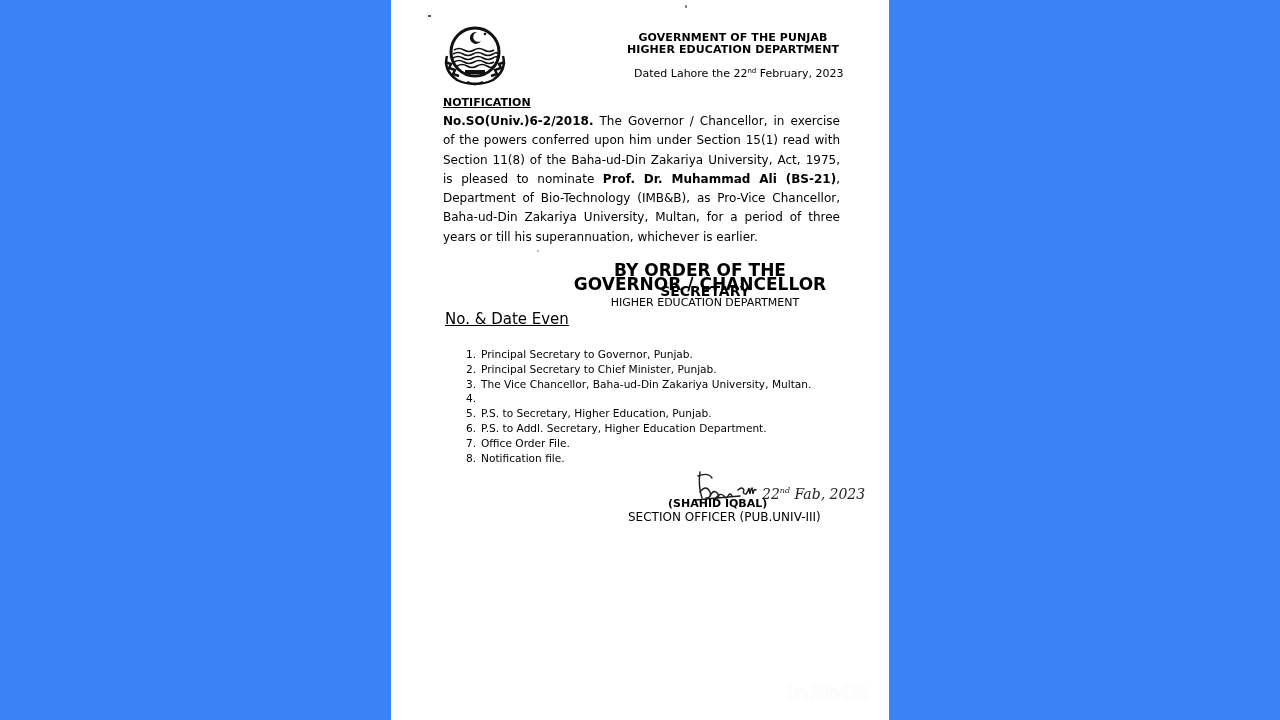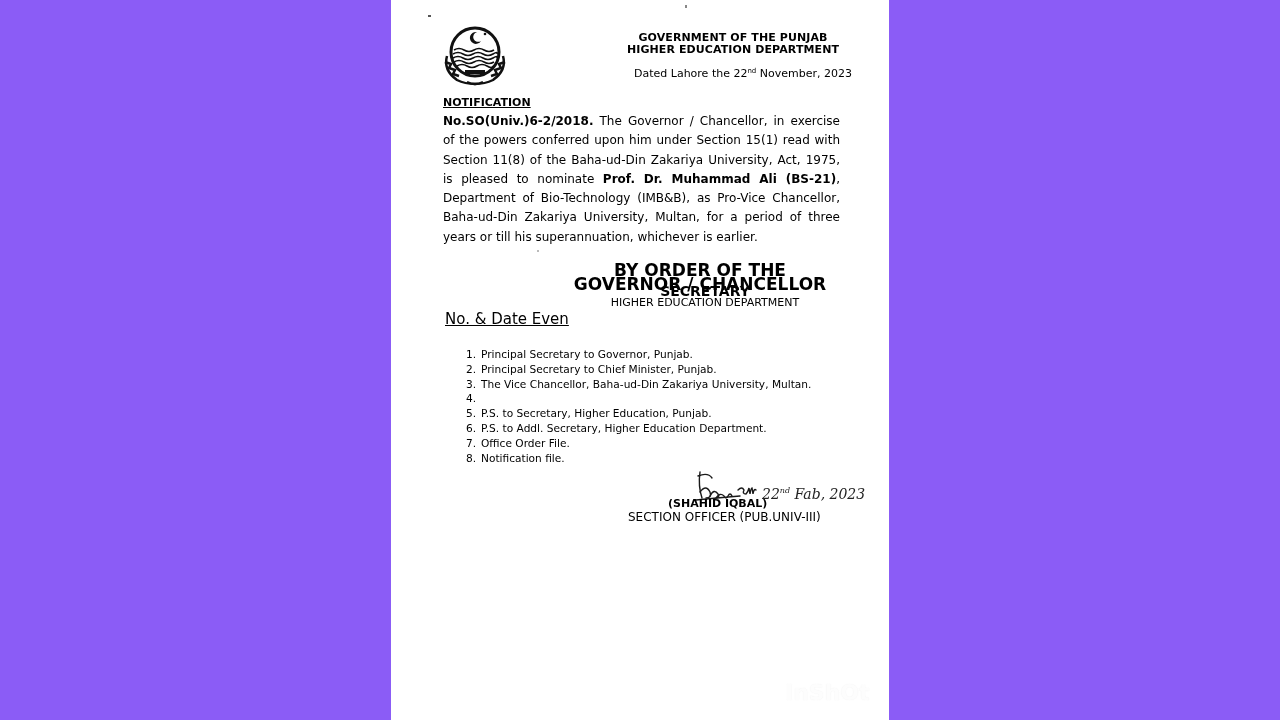--- a/index.html
+++ b/index.html
@@ -1,21 +1,21 @@
 <!DOCTYPE html>
 <html><head>
   <meta charset="utf-8">
   <style>
     * { margin: 0; padding: 0; box-sizing: border-box; }
     html, body {
       width: 1280px; height: 720px; overflow: hidden;
       background: #000000;
       font-family: "DejaVu Sans", sans-serif;
     }
-    .stage { position: relative; width: 1280px; height: 720px; background: #8b5cf6; }
+    .stage { position: relative; width: 1280px; height: 720px; background: #3b82f6; }
     .page {
       position: absolute; left: 391px; top: 0; width: 498px; height: 720px;
       background: #ffffff; color: #111111;
     }
     .stray-dot {
       position: absolute; left: 428px; top: 15px; width: 3px; height: 2px; background: #555;
     }
     .stray-dot2 {
       position: absolute; left: 537px; top: 250px; width: 2px; height: 2px; background: #bbb;
     }
@@ -112,21 +112,21 @@
     </g>
     <path d="M26 48 h20 v4 h-20z" fill="#111"></path>
     <path d="M8 34 q-4 14 10 24 q8 4 18 4 q10 0 18 -4 q14 -10 10 -24" fill="none" stroke="#111" stroke-width="2.5"></path>
     <path d="M6 40 l6 2 l-2 4 l6 2 l-2 4 l6 2" fill="none" stroke="#111" stroke-width="2.5"></path>
     <path d="M66 40 l-6 2 l2 4 l-6 2 l2 4 l-6 2" fill="none" stroke="#111" stroke-width="2.5"></path>
     <path d="M28 60 q8 4 16 0" fill="none" stroke="#111" stroke-width="2.5"></path>
   </svg>
 
   <div class="hdr hdr1">GOVERNMENT OF THE PUNJAB</div>
   <div class="hdr hdr2">HIGHER EDUCATION DEPARTMENT</div>
-  <div class="dated"><span>Dated Lahore the 22</span><sup>nd</sup><span> November, 2023</span></div>
+  <div class="dated"><span>Dated Lahore the 22</span><sup>nd</sup><span> February, 2023</span></div>
 
   <div class="notif-title">NOTIFICATION</div>
 
   <div class="body-para"><b>No.SO(Univ.)6-2/2018.</b><span> The Governor / Chancellor, in exercise of the powers conferred upon him under Section 15(1) read with Section 11(8) of the Baha-ud-Din Zakariya University, Act, 1975, is pleased to nominate </span><b>Prof. Dr. Muhammad Ali (BS-21)</b><span>, Department of Bio-Technology (IMB&amp;B), as Pro-Vice Chancellor, Baha-ud-Din Zakariya University, Multan, for a period of three years or till his superannuation, whichever is earlier.</span></div>
 
   <div class="order">BY ORDER OF THE GOVERNOR / CHANCELLOR</div>
   <div class="secretary">SECRETARY</div>
   <div class="hed">HIGHER EDUCATION DEPARTMENT</div>
 
   <div class="nodate">No. &amp; Date Even</div>

